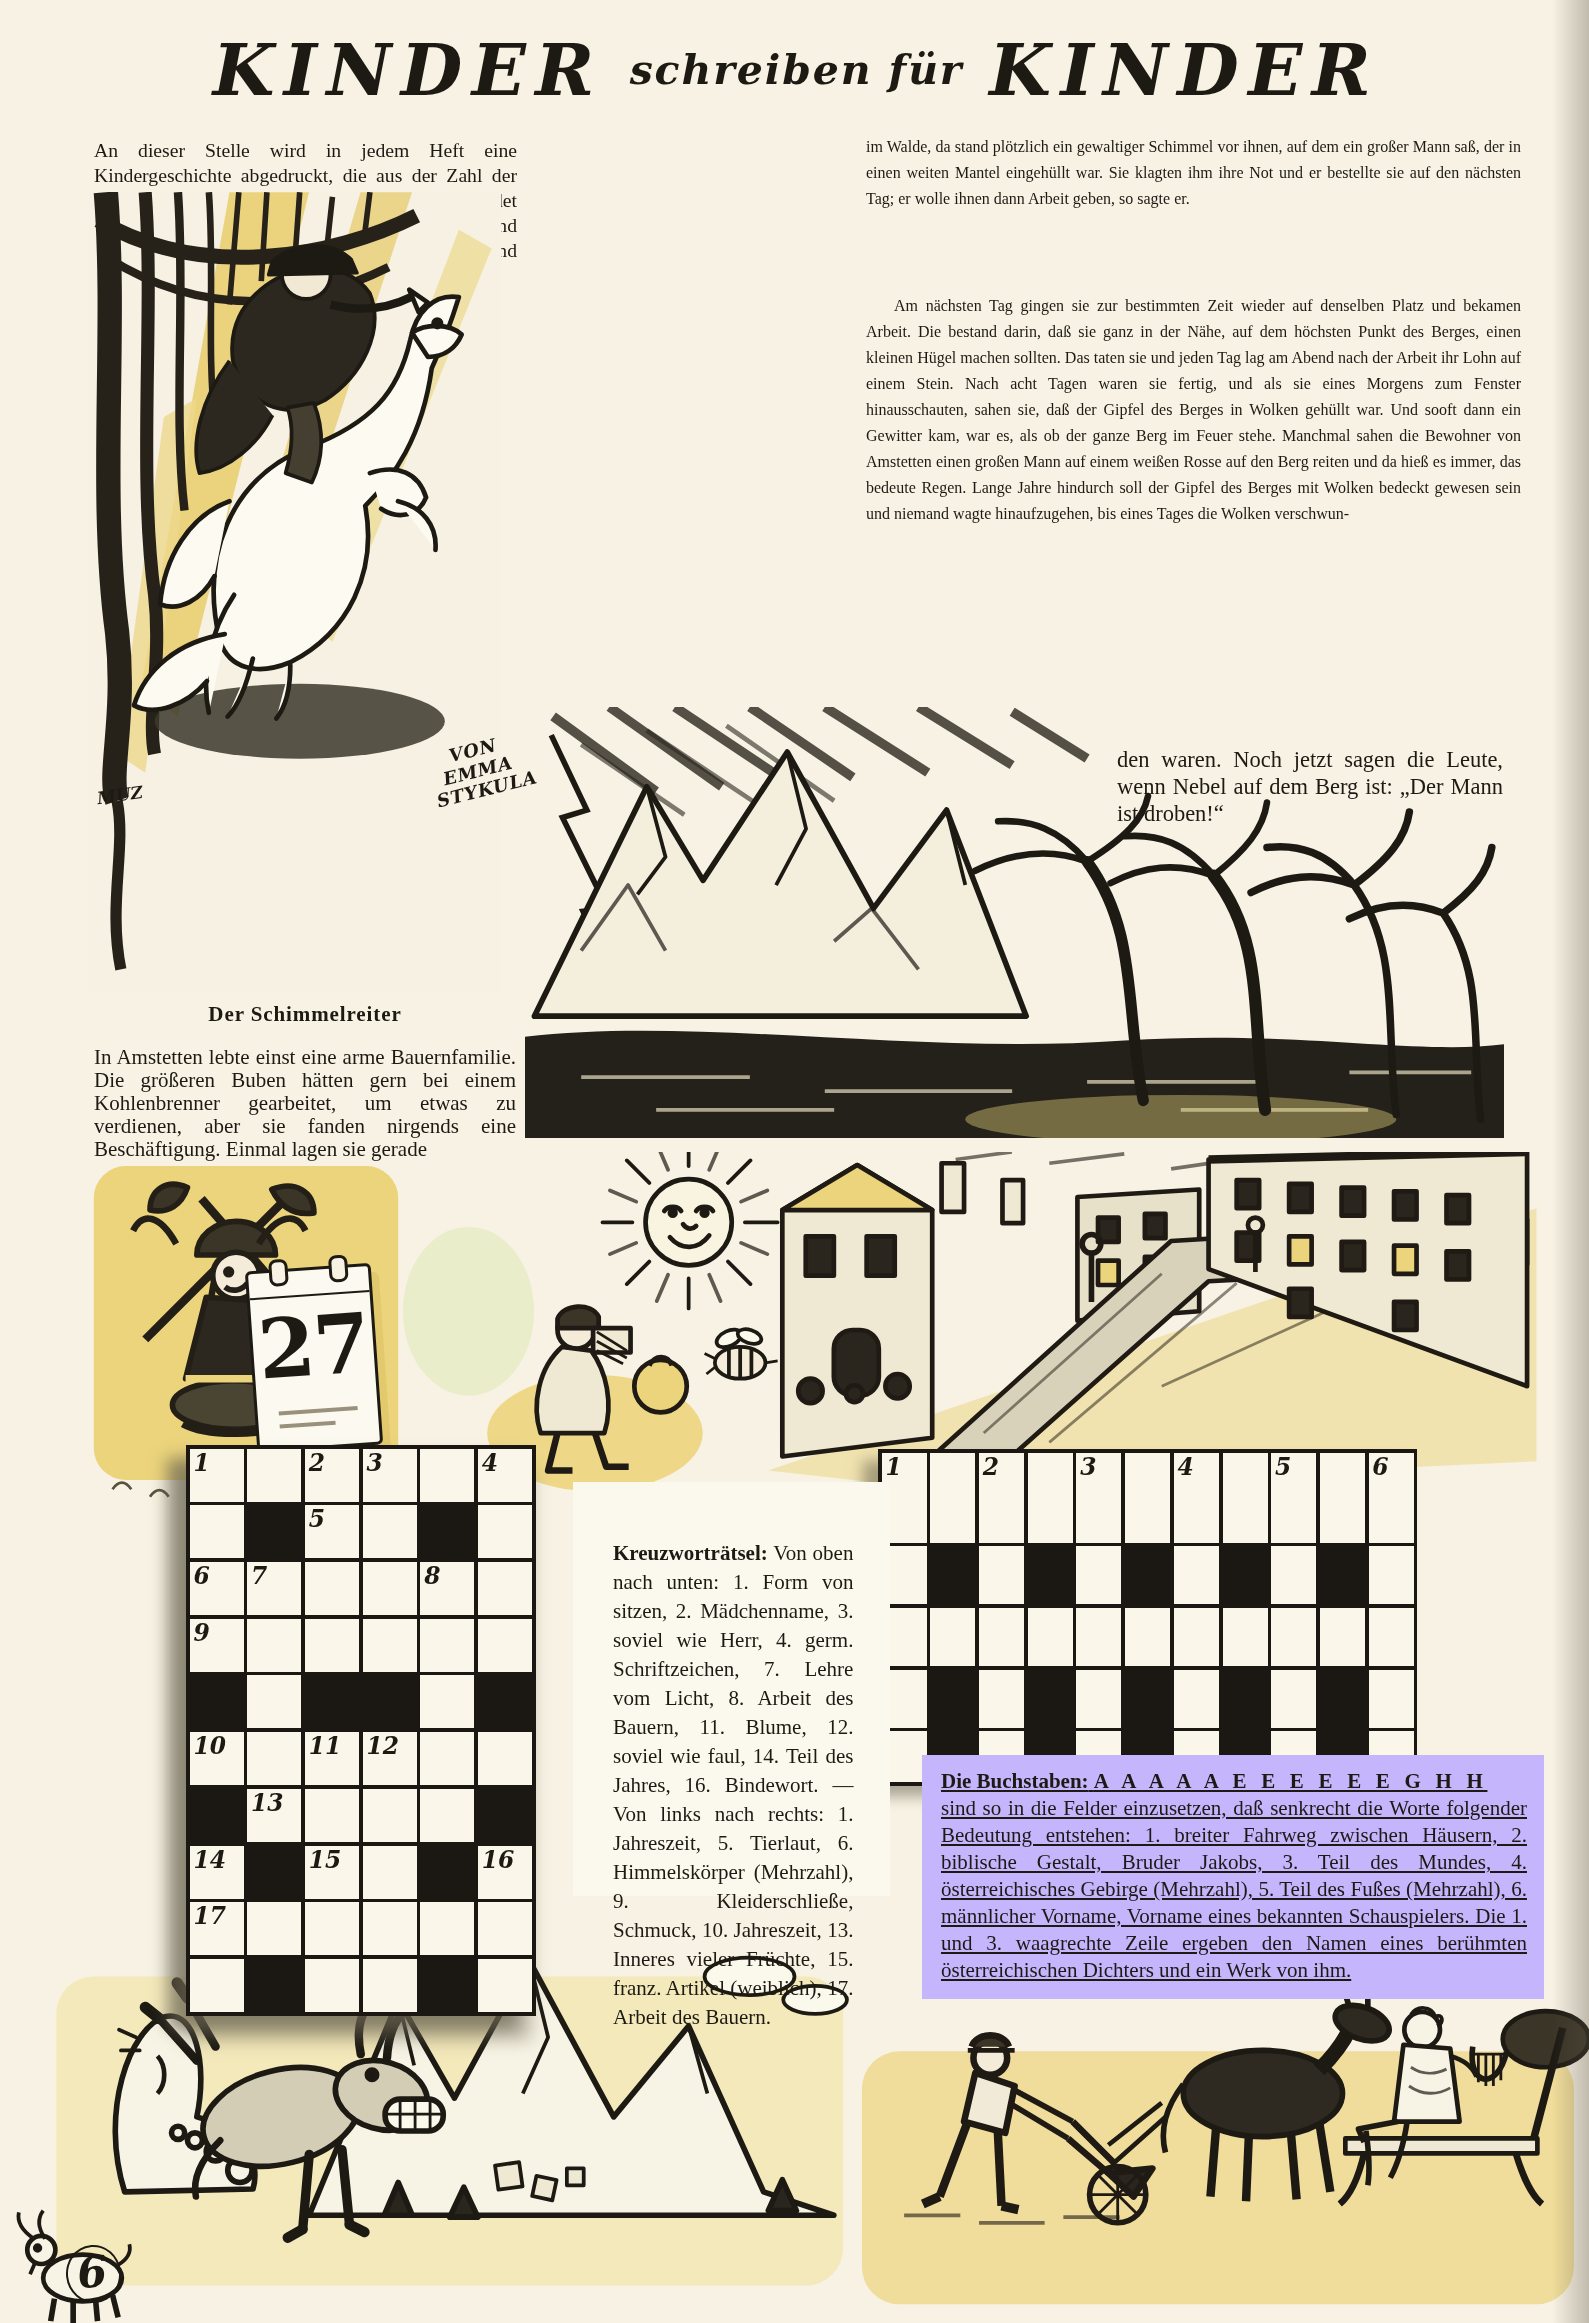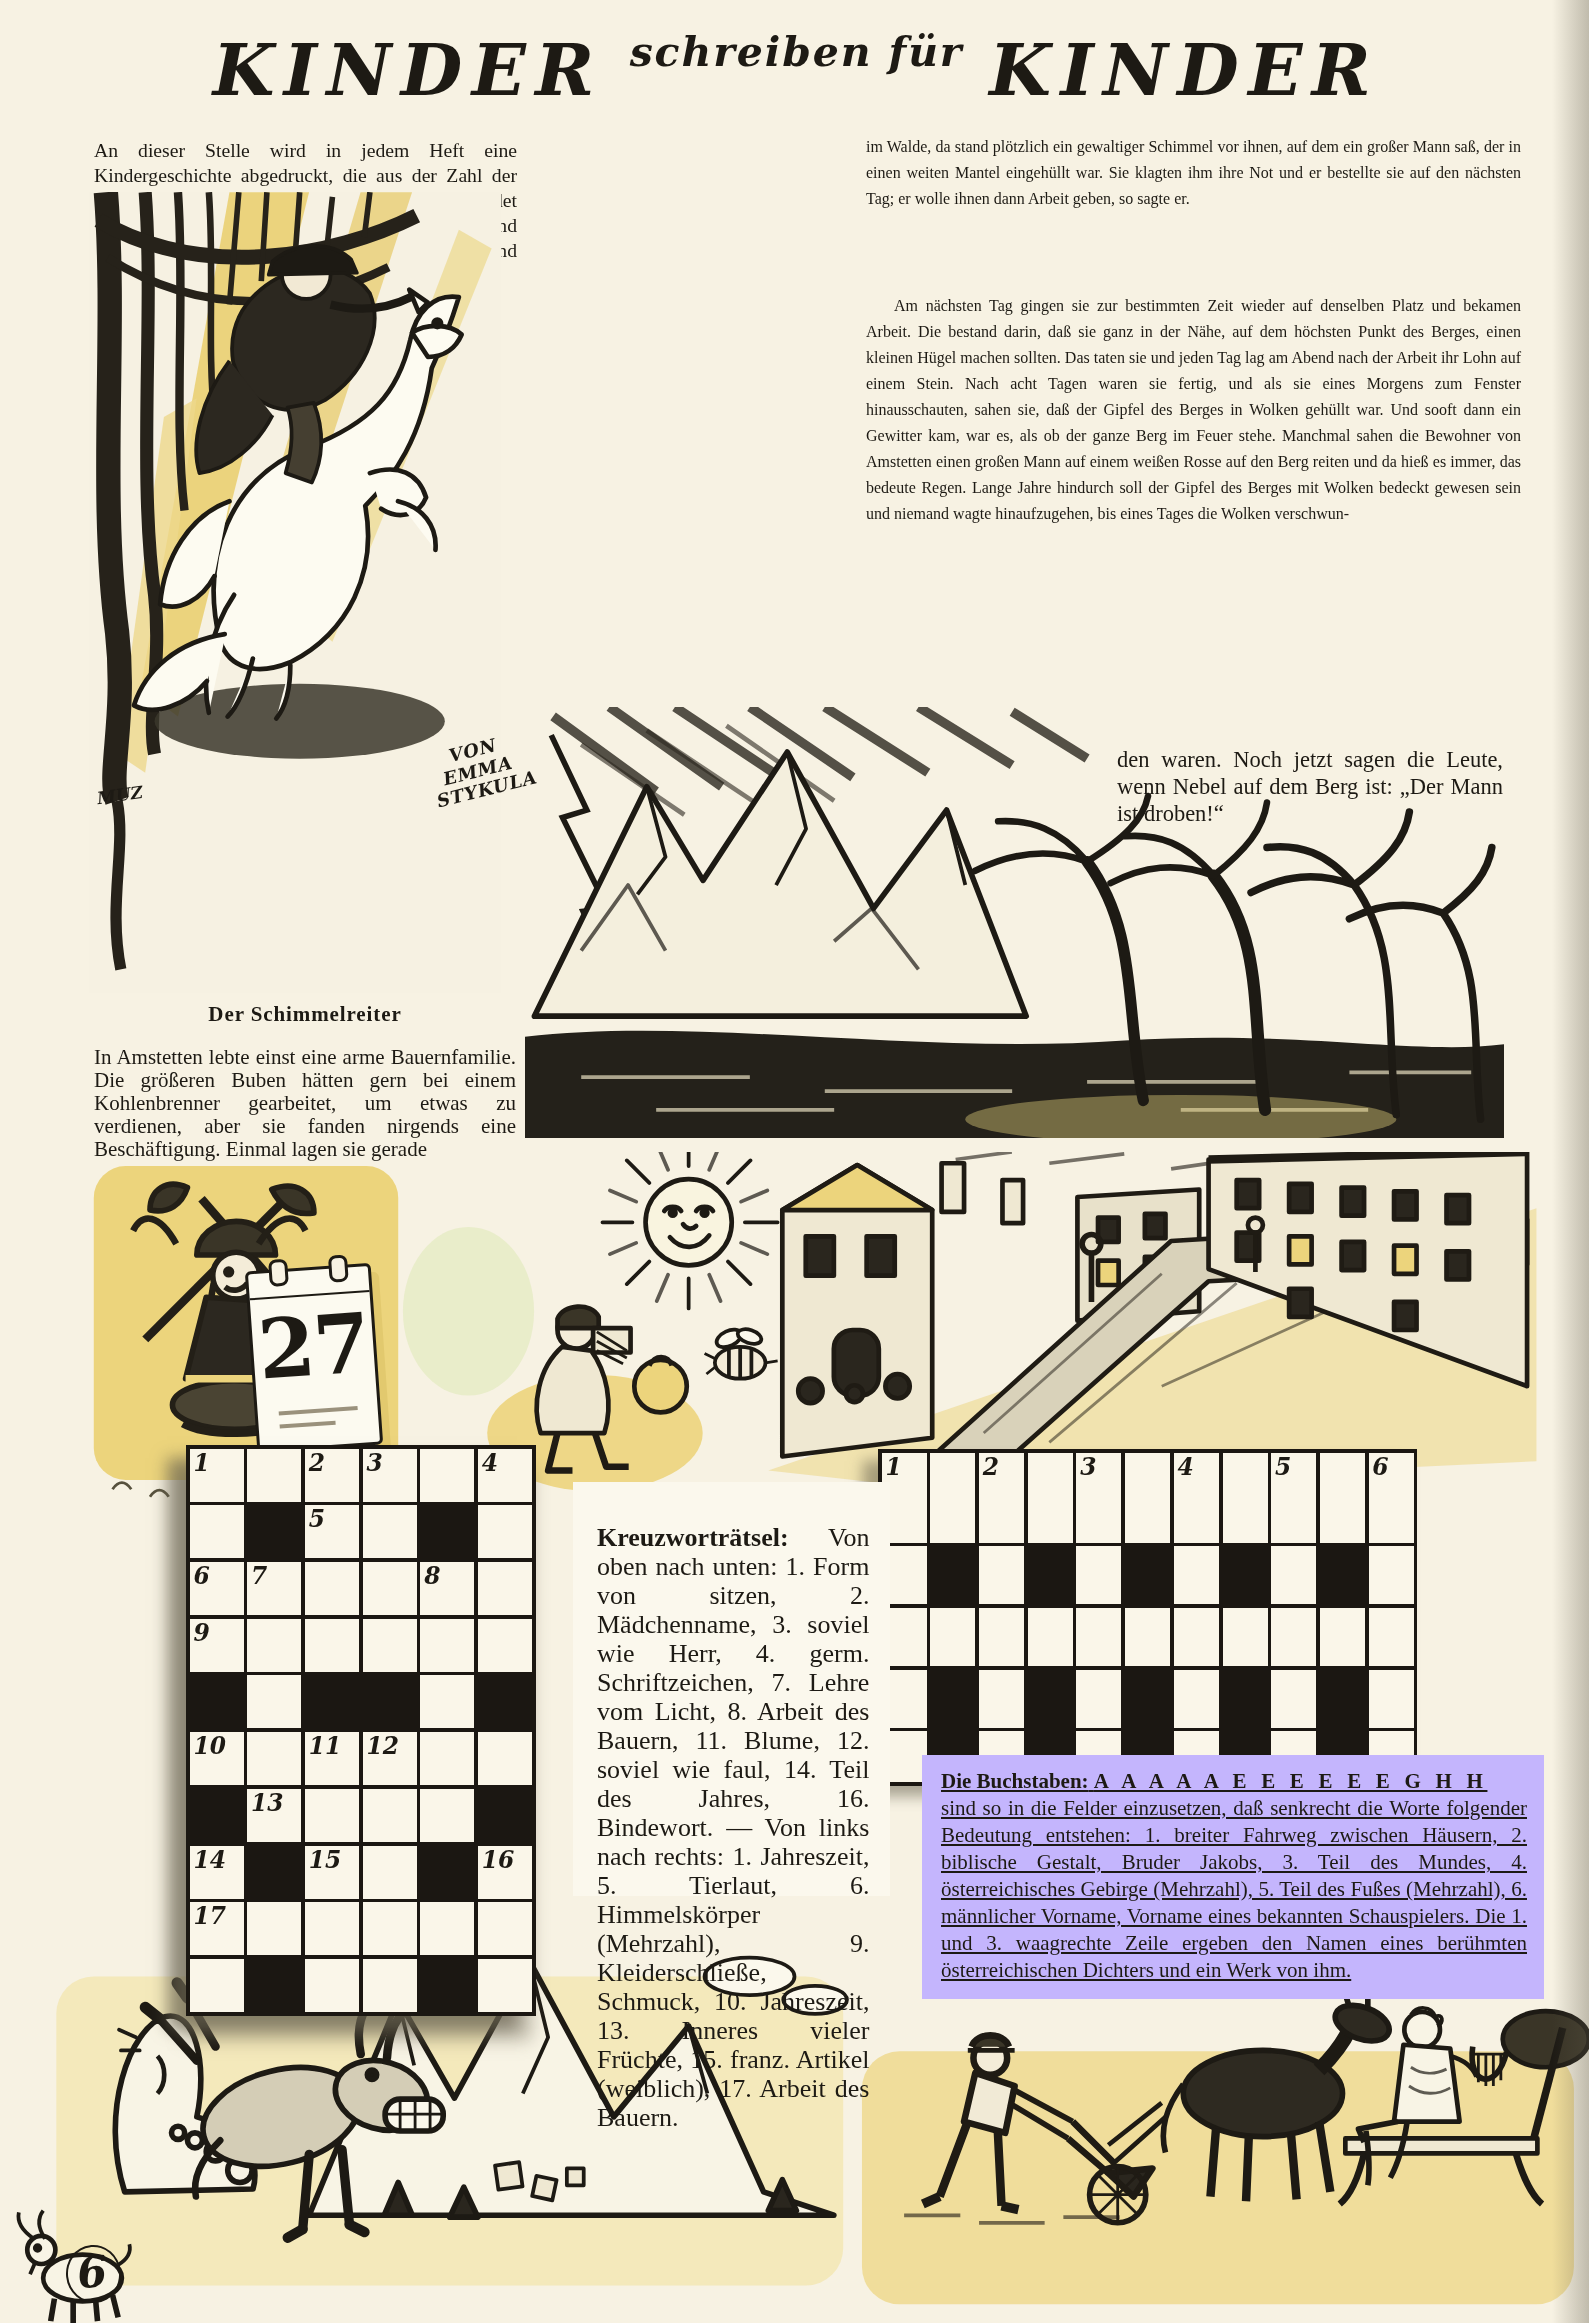--- a/index.html
+++ b/index.html
@@ -2,21 +2,21 @@
 <html style="font-size:15px"><head>
 <meta charset="utf-8">
 <style>
   html,body{margin:0;padding:0;background:#8a8578;}
   .page{position:relative;width:1589px;height:2324px;margin:0 auto;background:#f7f2e3;overflow:hidden;
         font-family:"Liberation Serif",serif;color:#1d1a14;}
   .page::after{content:"";position:absolute;right:0;top:0;width:37px;height:100%;
         background:linear-gradient(to left,rgba(90,85,70,.35),rgba(90,85,70,0));pointer-events:none;}
   .abs{position:absolute;}
   
-  .masthead{left:211px;top:28px;width:1171px;display:flex;align-items:flex-start;gap:26px;justify-content:center;}
+  .masthead{left:211px;top:28px;width:1171px;display:flex;align-items:center;gap:26px;justify-content:center;}
   .masthead .big{font-family:"DejaVu Serif",serif;font-style:italic;font-weight:700;font-size:71px;letter-spacing:9.4px;}
   .masthead .small{font-family:"DejaVu Serif",serif;font-style:italic;font-weight:700;font-size:41px;letter-spacing:1.9px;}
   
   .intro{left:94px;top:118px;width:423px;font-size:19.7px;line-height:25px;text-align:justify;}
   .rcol{left:866px;width:655px;font-size:16px;line-height:26px;text-align:justify;}
   .indent{text-indent:28px;}
   .p3{left:1117px;top:723px;width:386px;font-size:22.5px;line-height:27px;text-align:justify;}
   .story-title{left:94px;top:985px;width:422px;text-align:center;font-size:21px;font-weight:700;letter-spacing:0.9px;}
   .lstory{left:94px;top:1025px;width:422px;font-size:21px;line-height:23px;text-align:justify;}
   
@@ -30,21 +30,21 @@
   .grid{display:grid;background:#1b1712;gap:3.7px;padding:3.7px;}
   .grid-left{left:186px;top:1445px;grid-template-columns:repeat(6,54px);grid-auto-rows:53px;
              box-shadow:-19px 13px 15px rgba(104,98,80,.65), -3.7px 24px 17px rgba(104,98,80,.4);}
   .grid-right{left:878px;top:1449px;grid-template-columns:repeat(11,45px);grid-template-rows:90px 58px 58px 58px 51px;
              box-shadow:-15px 11.2px 13px rgba(104,98,80,.55);}
   .cw-cell{position:relative;background:#faf6e9;}
   .cw-cell.black{background:#1b1712;}
   .cw-num{position:absolute;top:0px;left:3.7px;font-family:"DejaVu Serif",serif;font-style:italic;font-weight:700;font-size:23.4px;}
   
   .clue-box{left:573px;top:1482px;width:317px;height:414px;background:#fbf8ed;padding:41px 20.6px 0 24px;box-sizing:border-box;}
-  .clue-box p{margin:0;font-size:26px;line-height:29px;text-align:justify;}
+  .clue-box p{margin:16px;font-size:21px;line-height:29px;text-align:justify;}
   .letters-box{left:922px;top:1755px;width:622px;background:#c4b5fd;padding:13px 17px 15px 19px;box-sizing:border-box;text-decoration:underline;}
   .letters-box p{margin:0;font-size:21px;line-height:27px;text-align:justify;}
   .letters-box .lrow{letter-spacing:4.7px;font-weight:700;}
   
   .calendar{left:251px;top:1267px;width:120px;height:176px;background:#fcfaf0;border:3.7px solid #1d1a14;border-radius:5.6px;
             transform:rotate(-4deg);box-shadow:7.5px 9.4px 0 #e2c96e;}
   .calendar .rings{position:absolute;top:-13px;left:0;width:100%;display:flex;justify-content:space-around;}
   .calendar .ring{width:13px;height:20.6px;border:3.7px solid #1d1a14;border-radius:7.5px;background:#f7f2e3;}
   .calendar .tear{position:absolute;top:24px;left:0;width:100%;border-top:2.8px solid #1d1a14;}
   .calendar .day{position:absolute;top:28px;width:100%;text-align:center;font-size:82px;font-weight:700;

